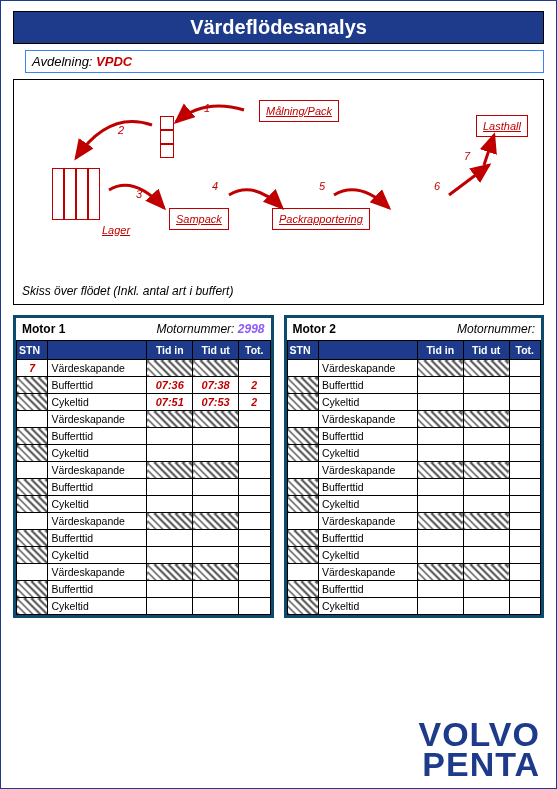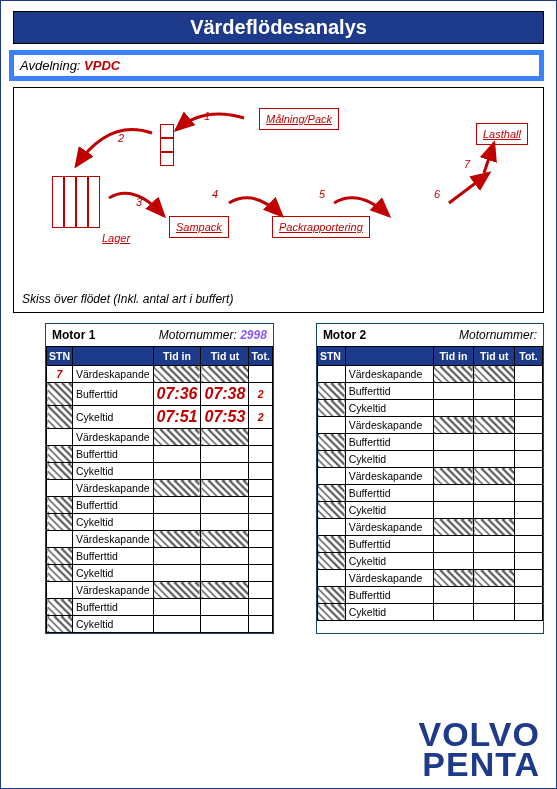--- a/index.html
+++ b/index.html
@@ -16,22 +16,22 @@
     margin: 10px 12px 6px 12px;
     border: 1px solid #000;
     background: #1e3a8a;
     color: #fff;
     text-align: center;
     font-weight: bold;
     font-size: 20px;
     padding: 4px 0;
   }
   .avdelning {
-    margin: 0 12px 6px 8px;
-    border: 5px solid #3b82f6;
+    margin: 0 12px 6px 24px;
+    border: 1px solid #3b82f6;
     padding: 3px 6px;
     font-style: italic;
     font-size: 13px;
   }
   .avdelning .label { color: #000; }
   .avdelning .val { color: #c00000; font-weight: bold; }
   .sketch-box {
     margin: 6px 12px;
     border: 1px solid #000;
     height: 226px;
@@ -87,23 +87,22 @@
     color: #c00000;
     font-style: italic;
     font-size: 11px;
   }
   .tables {
     display: flex;
     gap: 10px;
     margin: 10px 12px 0 12px;
   }
   .motor {
-    border: 1px solid #0c4a6e;
+    border: 3px solid #0c4a6e;
     flex: 1;
-    margin-left: 32px;
   }
   .motor-head {
     display: flex;
     justify-content: space-between;
     font-size: 12px;
     font-weight: bold;
     padding: 4px 6px;
   }
   .motor-head .mn-val { color: #8b5cf6; font-style: italic; }
   table {
@@ -120,21 +119,21 @@
     text-align: left;
   }
   th.c { text-align: center; }
   td {
     border: 1px solid #000;
     padding: 2px 3px;
     height: 17px;
   }
   td.stn { width: 24px; text-align:center; color:#c00000; font-weight:bold; font-style:italic;}
   td.label { width: 82px; }
-  td.t { width: 38px; text-align:center; color:#c00000; font-style:italic; font-weight:bold; font-size:16px;}
+  td.t { width: 38px; text-align:center; color:#c00000; font-style:italic; font-weight:bold; font-size:11px;}
   td.tot { width: 26px; text-align:center; color:#c00000; font-style:italic; font-weight:bold;}
   .hatch {
     background: repeating-linear-gradient(45deg, #555 0 2px, #fff 2px 5px);
   }
   .logo {
     position: absolute;
     right: 16px;
     bottom: 8px;
     text-align: right;
     font-family: "Arial Black", Arial, sans-serif;

